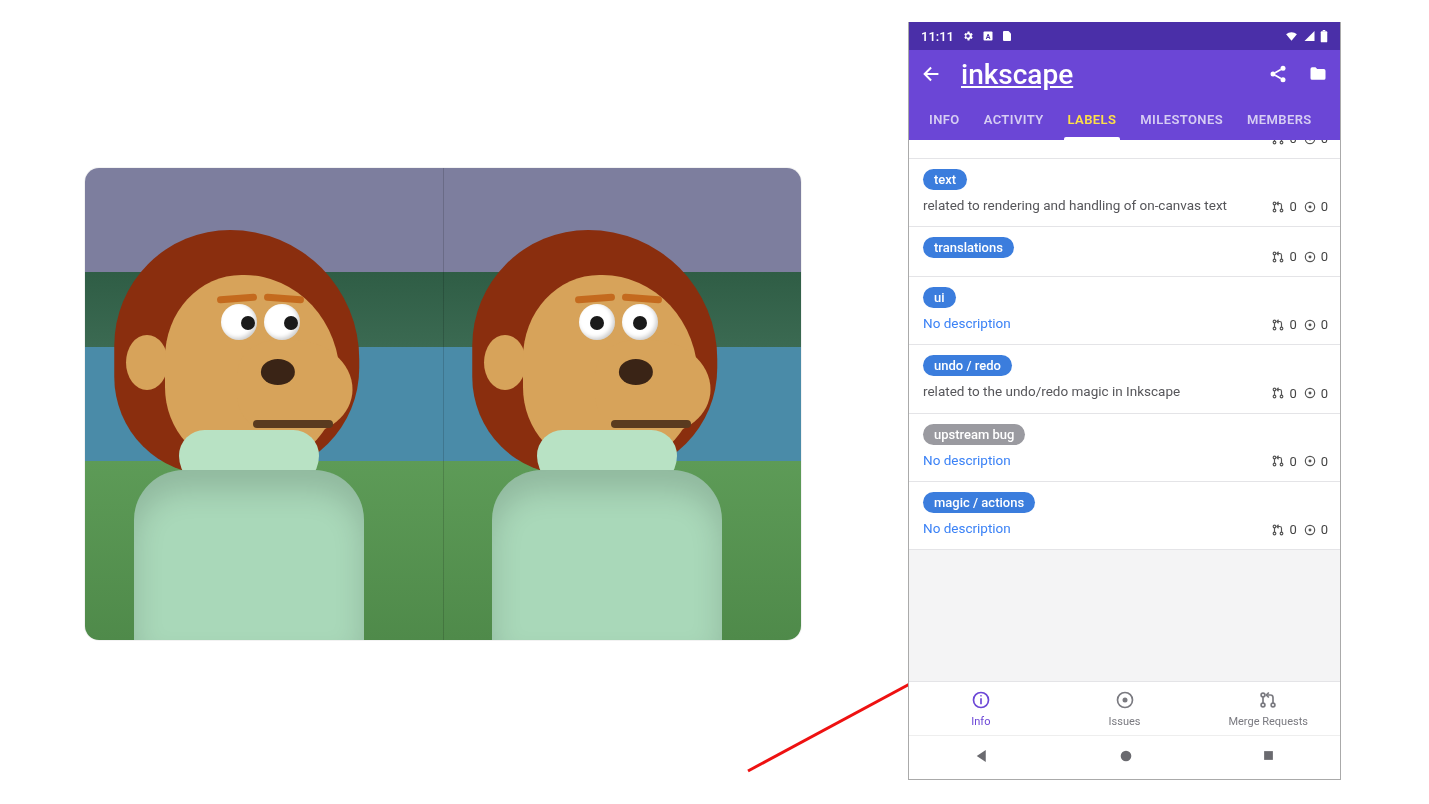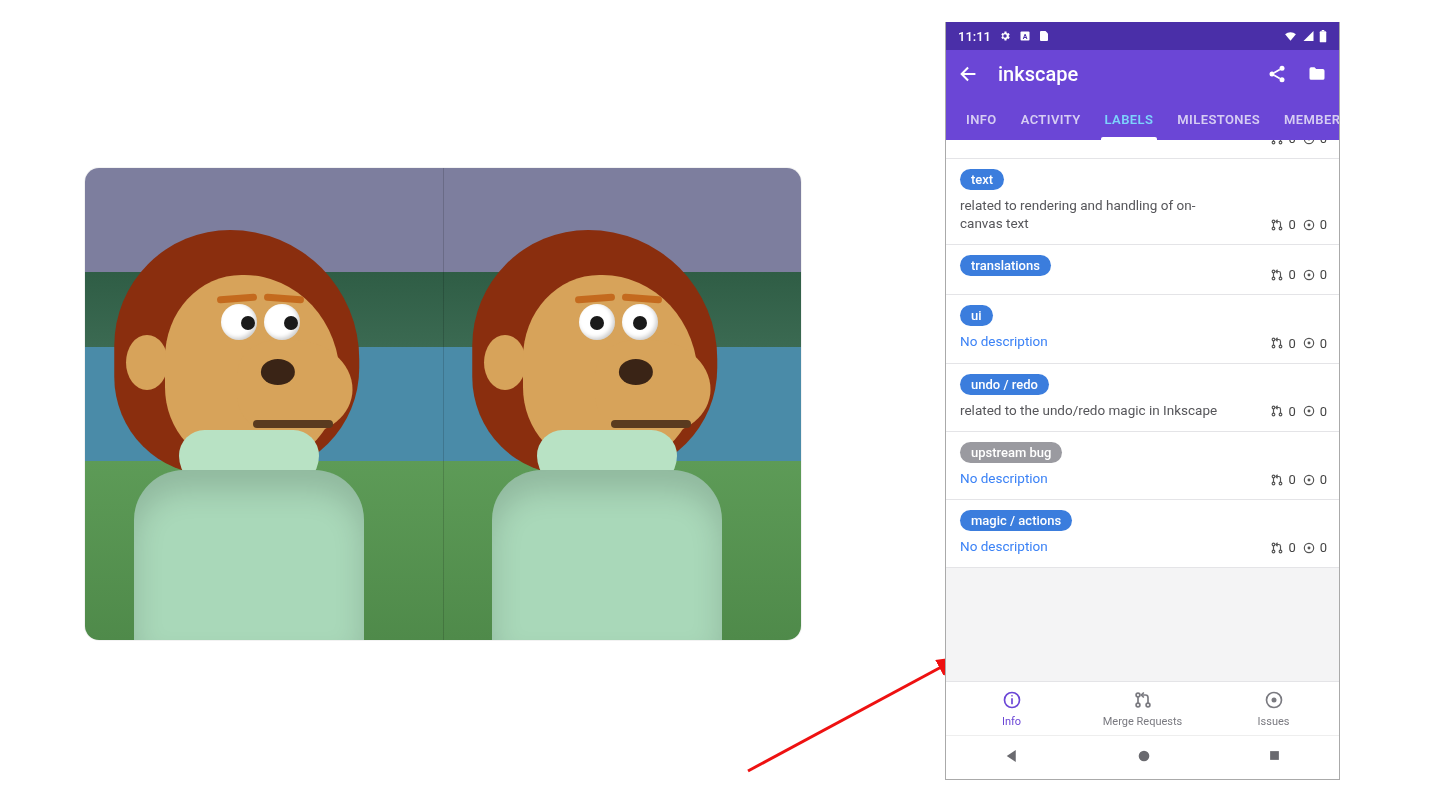--- a/index.html
+++ b/index.html
@@ -142,23 +142,23 @@
     left: 743px;
     top: 646px;
     width: 230px;
     height: 130px;
     pointer-events: none;
   }
 
   
   .phone {
     position: absolute;
-    left: 945px;
+    left: 908px;
     top: 22px;
-    width: 395px;
+    width: 433px;
     height: 758px;
     background: #fff;
     border: 1px solid #aaa;
     border-top: none;
     overflow: hidden;
     display: flex;
     flex-direction: column;
   }
 
   .statusbar {
@@ -181,23 +181,24 @@
     color: #fff;
   }
   .appbar-row {
     height: 48px;
     display: flex;
     align-items: center;
     padding: 0 12px;
     gap: 18px;
   }
   .appbar-title {
-    font-size: 20px;
+    font-size: 28px;
     font-weight: 500;
     flex: 1;
+    text-decoration: underline;
   }
   .appbar-actions { display: flex; gap: 20px; align-items: center; }
   .icon-btn { display:inline-flex; color:#fff; }
 
   .tabs {
     display: flex;
     height: 42px;
     align-items: center;
     padding: 0 8px;
     font-size: 13px;
@@ -207,21 +208,21 @@
     overflow: hidden;
   }
   .tab {
     padding: 0 12px;
     height: 100%;
     display: flex;
     align-items: center;
     position: relative;
     white-space: nowrap;
   }
-  .tab.active { color: #7dd3fc; }
+  .tab.active { color: #fde047; }
   .tab.active::after {
     content: "";
     position: absolute;
     left: 8px; right: 8px; bottom: 0;
     height: 3px;
     background: #fff;
     border-radius: 2px 2px 0 0;
   }
 
   .list {
@@ -585,34 +586,34 @@
       <div class="bottom-item active">
         <span><svg width="20" height="20" viewBox="0 0 24 24" fill="none" stroke="currentColor" stroke-width="2">
             <circle cx="12" cy="12" r="9"></circle>
             <line x1="12" y1="10" x2="12" y2="17"></line>
             <circle cx="12" cy="7" r="1" fill="currentColor" stroke="none"></circle>
           </svg></span>
         <span>Info</span>
       </div>
       <div class="bottom-item">
         <span><svg width="20" height="20" viewBox="0 0 24 24" fill="none" stroke="currentColor" stroke-width="2">
+            <circle cx="12" cy="12" r="9"></circle>
+            <circle cx="12" cy="12" r="3" fill="currentColor" stroke="none"></circle>
+          </svg></span>
+        <span>Issues</span>
+      </div>
+      <div class="bottom-item">
+        <span><svg width="20" height="20" viewBox="0 0 24 24" fill="none" stroke="currentColor" stroke-width="2">
             <circle cx="6" cy="6" r="2.3"></circle>
             <circle cx="6" cy="18" r="2.3"></circle>
             <circle cx="18" cy="18" r="2.3"></circle>
             <path d="M6 8v8m12 0V9a3 3 0 00-3-3h-4"></path>
             <path d="M13 3l-3 3 3 3"></path>
           </svg></span>
         <span>Merge Requests</span>
-      </div>
-      <div class="bottom-item">
-        <span><svg width="20" height="20" viewBox="0 0 24 24" fill="none" stroke="currentColor" stroke-width="2">
-            <circle cx="12" cy="12" r="9"></circle>
-            <circle cx="12" cy="12" r="3" fill="currentColor" stroke="none"></circle>
-          </svg></span>
-        <span>Issues</span>
       </div>
     </div>
 
   <div class="navbar">
     <span>
       <svg width="18" height="18" viewBox="0 0 24 24">
           <path class="nav-shape" d="M17 4v16L5 12z"></path>
         </svg>
     </span>
     <span>

